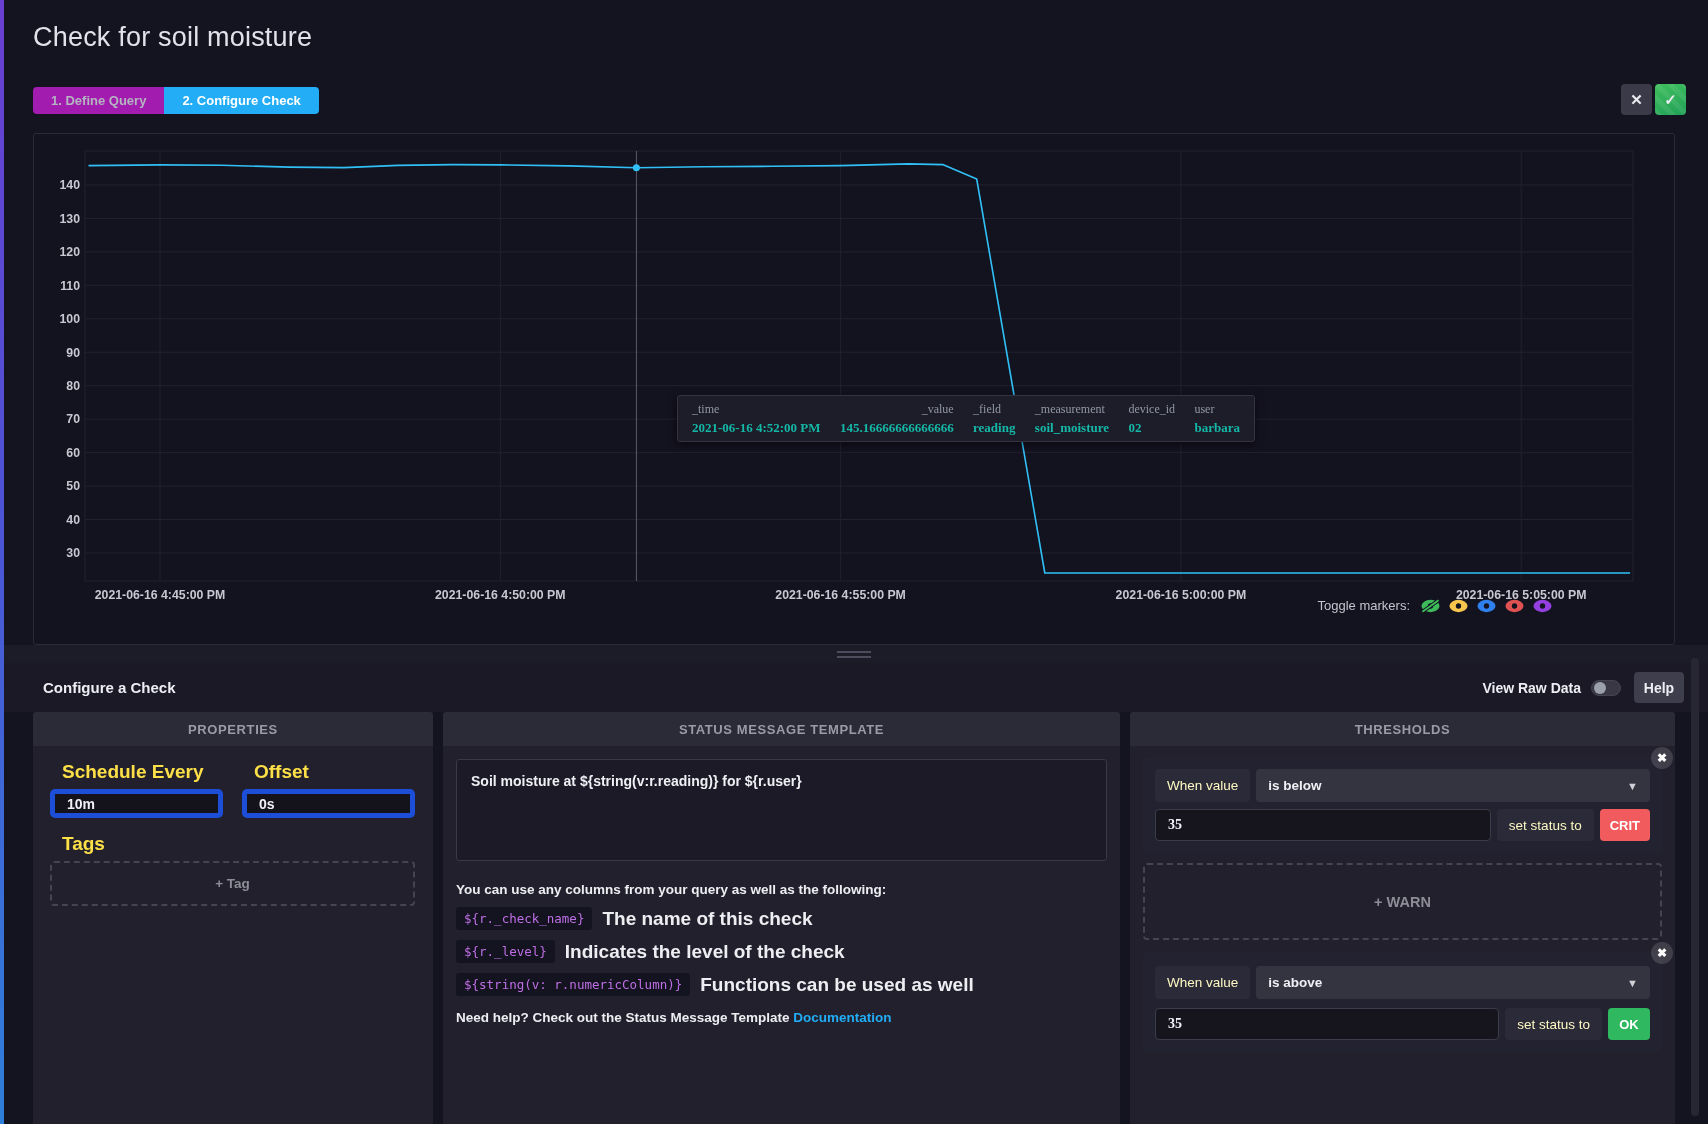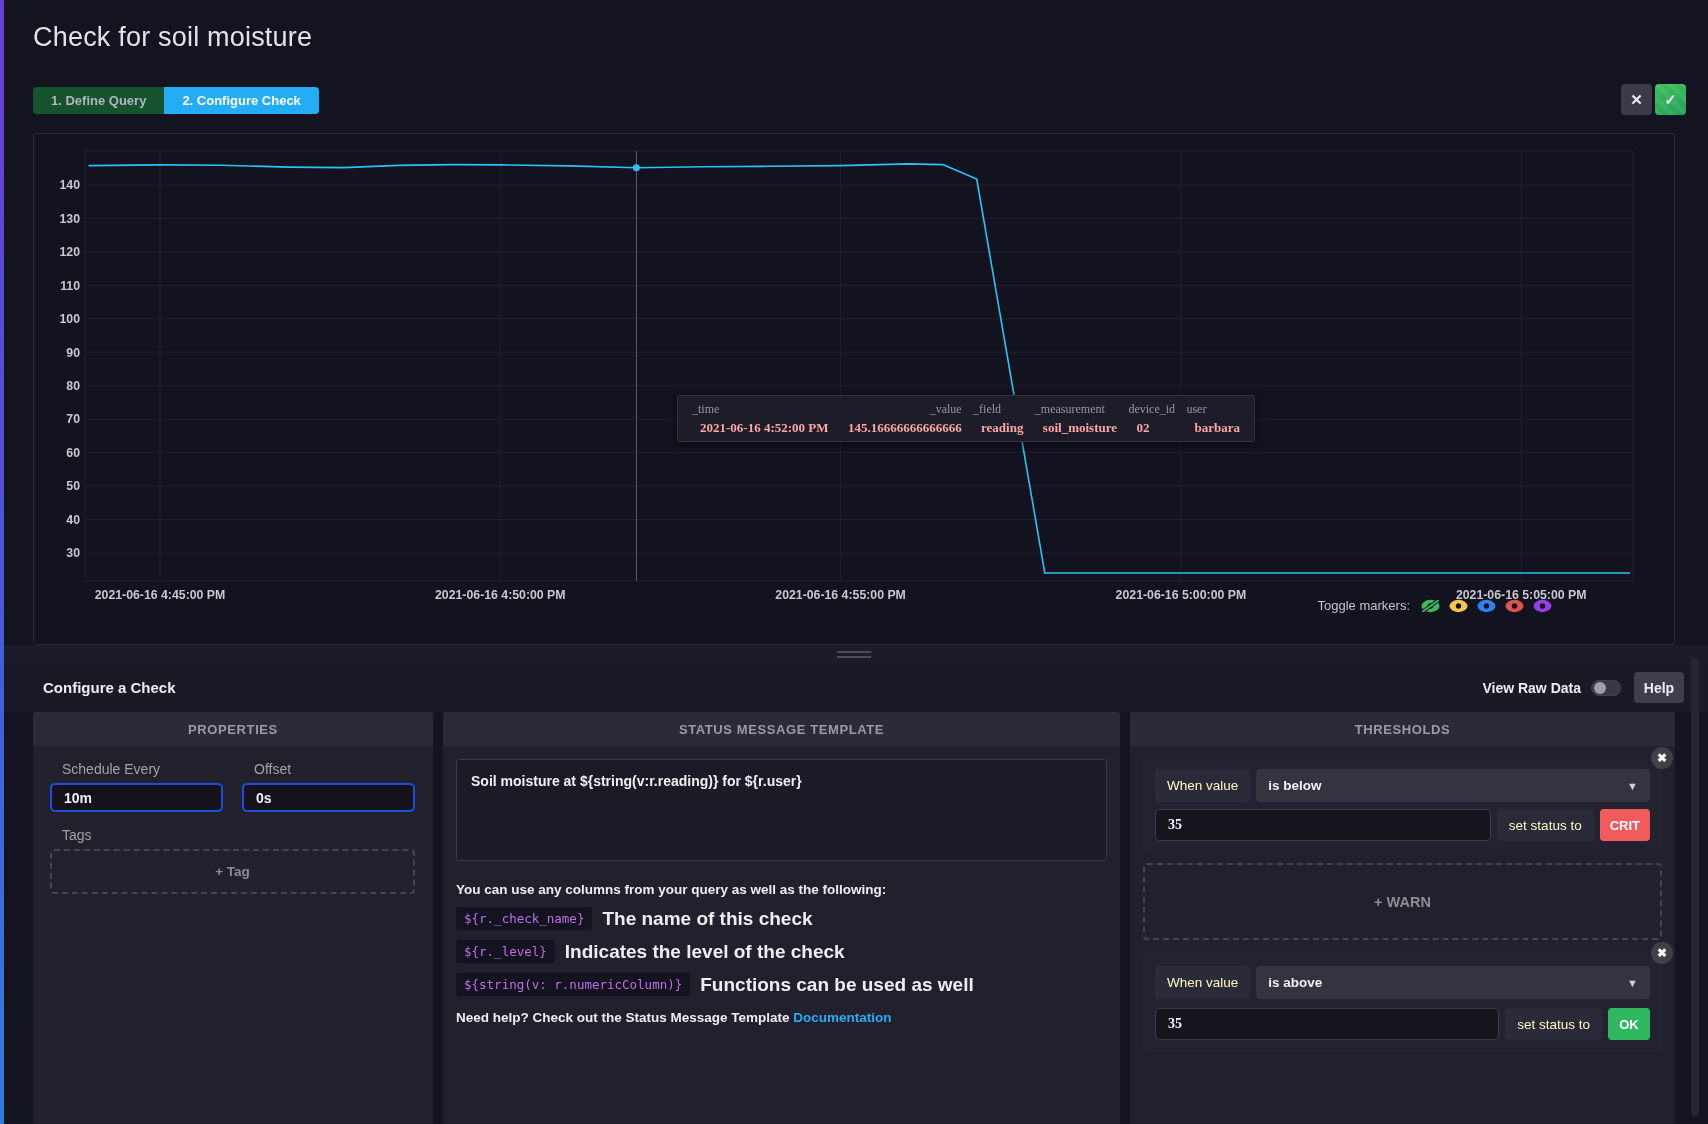--- a/index.html
+++ b/index.html
@@ -17,42 +17,42 @@
   }
   .page-title {
     position:absolute; left:33px; top:22px;
     font-size:27px; font-weight:400; color:#e2e3ea; letter-spacing:0.2px;
   }
   
   .tabs { position:absolute; left:33px; top:87px; display:flex; height:27px;
     border-radius:4px; overflow:hidden; }
   .tab { display:flex; align-items:center; justify-content:center;
     padding:0 18px; font-size:13px; font-weight:700; cursor:pointer; }
-  .tab.inactive { background:#14532d; color:#b4b5c0; }
+  .tab.inactive { background:#a21caf; color:#b4b5c0; }
   .tab.active   { color:#ffffff; }
   
   .sq-btn { position:absolute; top:84px; width:31px; height:31px; border-radius:4px;
     display:flex; align-items:center; justify-content:center; cursor:pointer;
     font-size:15px; font-weight:700; color:#ecedf2; border:none; }
   .btn-dismiss { left:1621px; background:#3b3a49; }
   .btn-confirm { left:1655px;
     background:repeating-linear-gradient(45deg, rgba(255,255,255,0.07) 0 5px, rgba(255,255,255,0) 5px 10px),
                linear-gradient(160deg,#3FBE5D,#21A157); }
   
   .chart-box { position:absolute; left:33px; top:133px; width:1642px; height:512px;
     background:#13121f; border:1px solid #2b2a38; border-radius:3px; }
   .ax { fill:#c7c8d1; font:700 12.3px "Liberation Sans", sans-serif; }
   .tooltip { position:absolute; left:643px; top:261px; width:578px; height:47px;
     background:#1d1c29; border:1px solid #34333f; border-radius:3px;
     box-shadow:0 2px 10px rgba(0,0,0,0.55);
     display:flex; justify-content:space-between; padding:7px 14px 6px; z-index:5; }
   .tt-col { display:flex; flex-direction:column; justify-content:center;font-family:Liberation Serif, serif; }
   .tt-col.num { text-align:right; }
   .tt-label { font-size:12px; color:#9298a6; margin-bottom:3px; }
-  .tt-value { font-size:13px; font-weight:700; color:#fca5a5; white-space:nowrap;margin-left:8px; }
+  .tt-value { font-size:13px; font-weight:700; color:#14b8a6; white-space:nowrap; }
   .markers-row { position:absolute; right:122px; top:464px; display:flex;
     align-items:center; gap:9px; z-index:4; }
   .markers-label { font-size:13px; color:#c3c4cd; margin-right:2px; }
   .eye { cursor:pointer; display:block; }
   
   .drag-band { position:absolute; left:0; top:645px; width:1708px; height:18px;
     background:#1c1b28; display:flex; flex-direction:column; align-items:center;
     justify-content:center; gap:3px; cursor:row-resize; }
   .drag-band i { display:block; width:34px; height:2px; background:#4d4c5c; }
   
@@ -71,24 +71,24 @@
   
   .panels { position:absolute; left:33px; top:712px; display:flex; gap:10px; height:520px; }
   .panel { display:flex; flex-direction:column; border-radius:3px; overflow:hidden; }
   .panel-head { height:34px; background:#2b2a37; display:flex; align-items:center;
     justify-content:center; font-size:13px; font-weight:700; letter-spacing:0.6px;
     color:#9a9ba6; flex:none; }
   .panel-body { flex:1; background:#21202c; }
   .p1 { width:400px; } .p2 { width:677px; } .p3 { width:545px; }
   
   .p1 .panel-body { padding:0 18px 0 17px; }
-  .field-label { color:#a3a3a3; font-weight:400; font-size:14px; padding-left:12px;
+  .field-label { color:#fde047; font-weight:700; font-size:19px; padding-left:12px;
     margin:15px 0 6px; }
   .prop-grid { display:grid; grid-template-columns:1fr 1fr; column-gap:19px; }
-  .text-input { width:100%; height:29px; background:#14131c; border:2px solid #1d4ed8;
+  .text-input { width:100%; height:29px; background:#14131c; border:5px solid #1d4ed8;
     border-radius:5px; color:#f0f0f5; font-weight:700; font-size:14px; padding:0 12px;
     font-family:inherit; }
   .tag-drop { margin-top:3px; height:45px; border:2px dashed #45444f; border-radius:4px;
     display:flex; align-items:center; justify-content:center; color:#8d8d98;
     font-weight:700; font-size:13.5px; cursor:pointer; }
   
   .p2 .panel-body { padding:13px; }
   .tmpl-area { width:100%; height:102px; background:#1b1a26; border:1px solid #3a3947;
     border-radius:3px; resize:none; color:#eef0f4; font-weight:700; font-size:14px;
     padding:12px 14px; font-family:inherit; line-height:1.4; }

